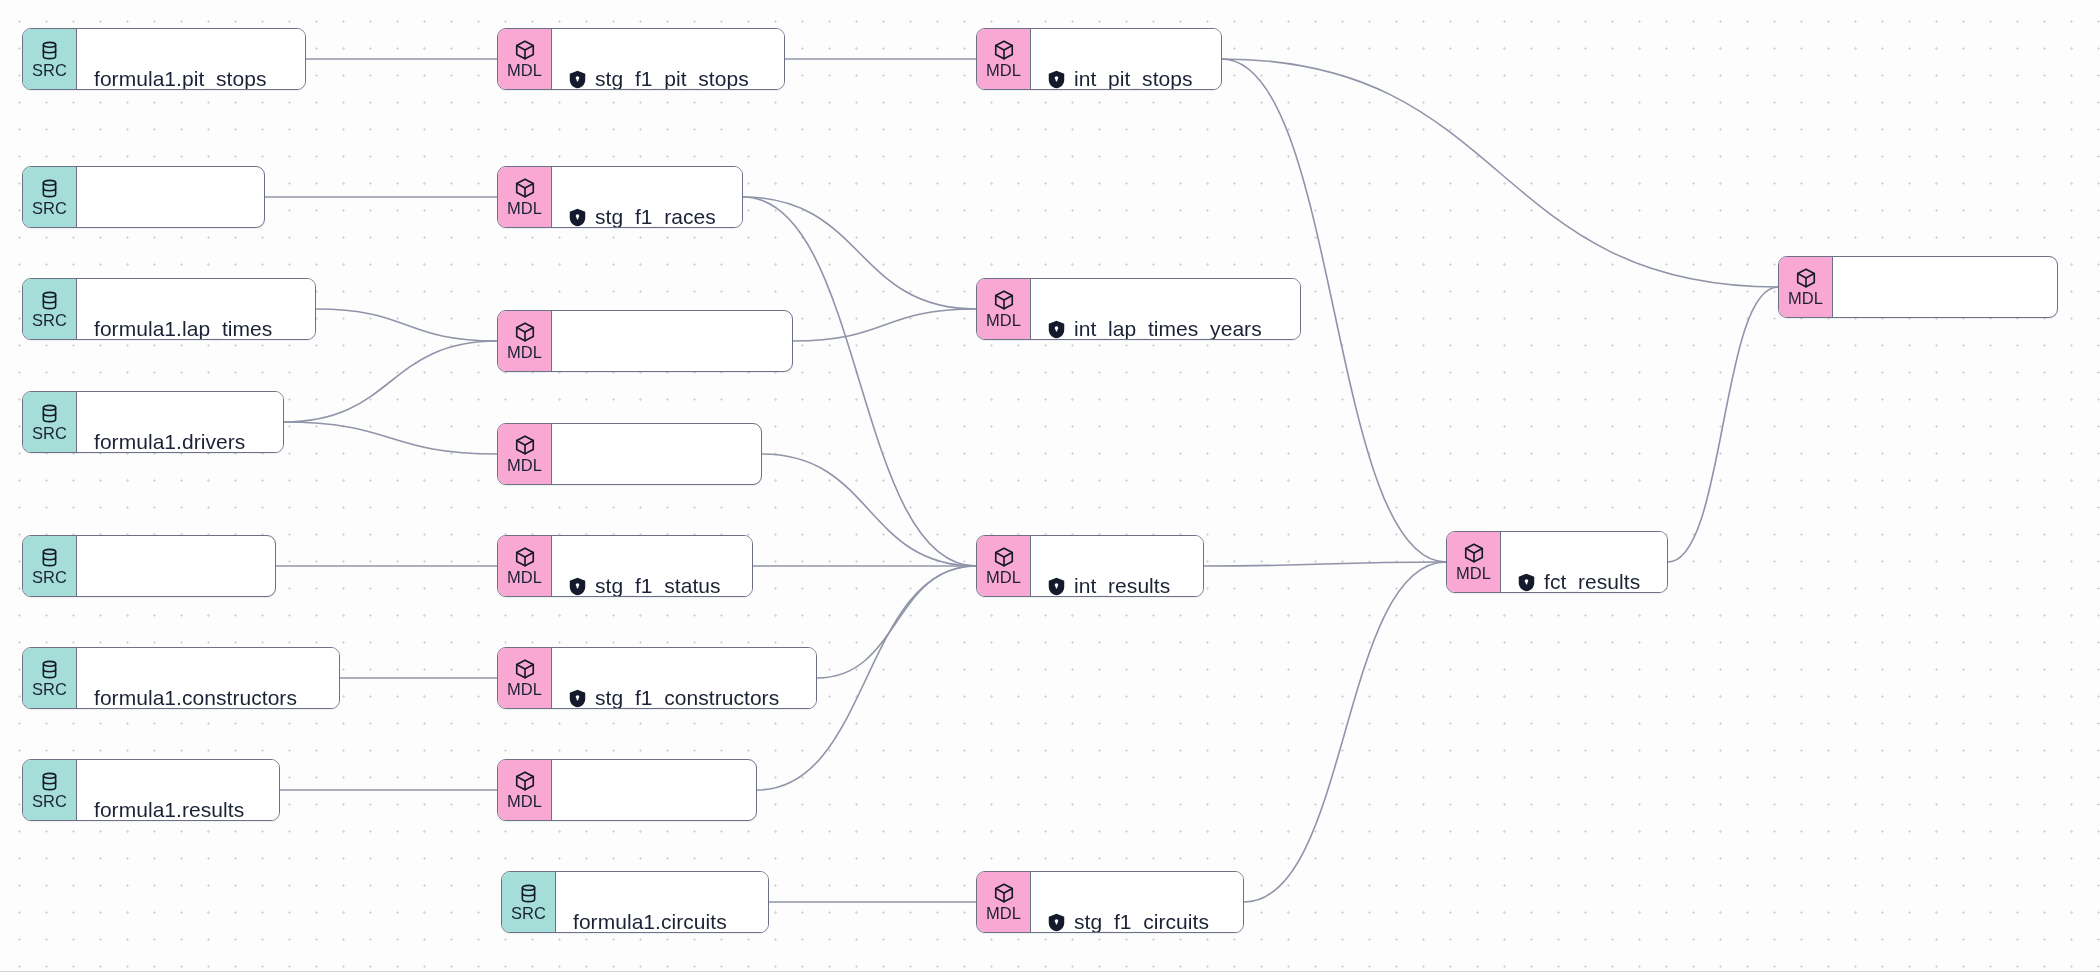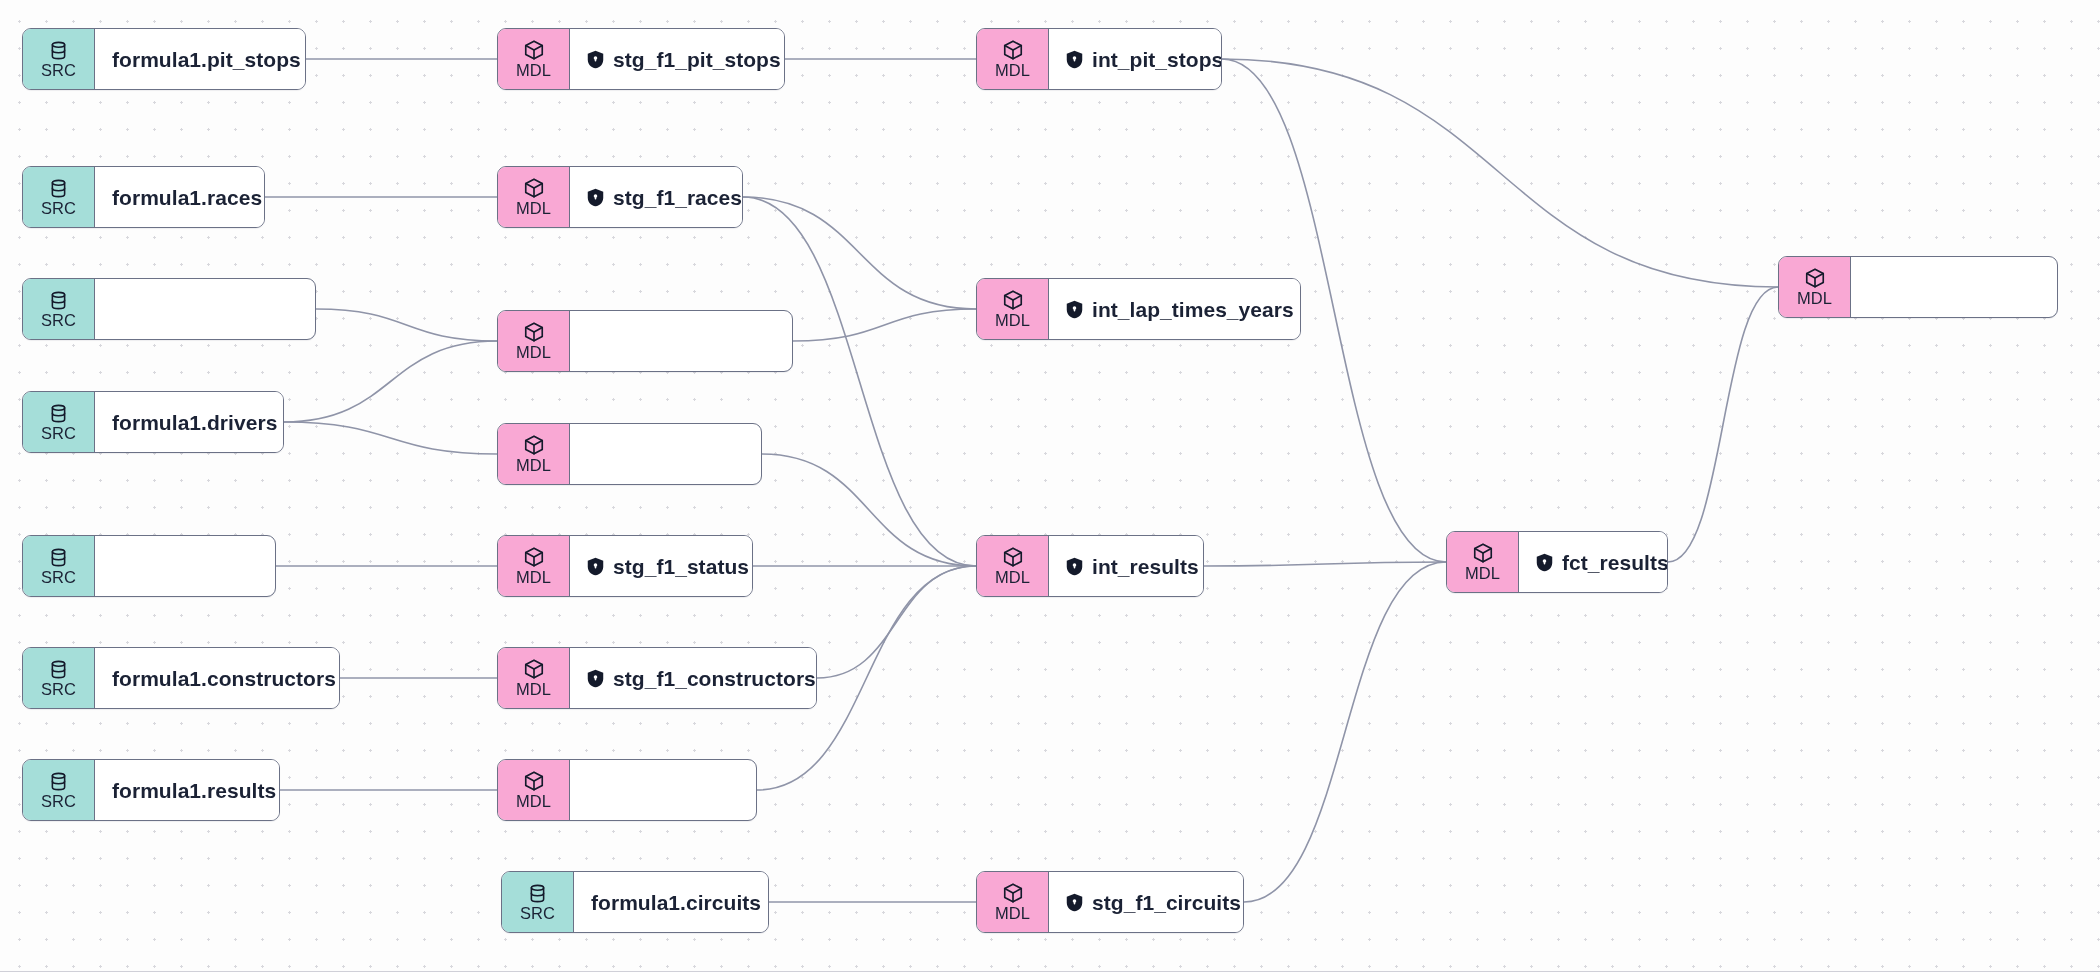--- a/index.html
+++ b/index.html
@@ -40,21 +40,21 @@
     align-items: stretch;
     box-sizing: border-box;
     border: 1.6px solid #6b7186;
     border-radius: 9px;
     background: #ffffff;
     box-shadow: 0 1px 1px rgba(40,45,70,0.07);
     overflow: hidden;
   }
   .node-badge {
     flex: 0 0 auto;
-    width: 72px;
+    width: 54px;
     display: flex;
     flex-direction: column;
     align-items: center;
     justify-content: center;
     gap: 1px;
     border-right: 1.4px solid #6b7186;
     box-sizing: border-box;
   }
   .node.src .node-badge { background: #a5ded9; }
   .node.mdl .node-badge { background: #f9a8d4; }
@@ -65,26 +65,25 @@
   .badge-text {
     font-size: 16.5px;
     font-weight: 400;
     color: #1b2235;
     letter-spacing: 0.1px;
     line-height: 1;
   }
   .node-body {
     flex: 1 1 auto;
     display: flex;
-    align-items: center;
+    align-items: flex-end;
     gap: 9px;
     padding: 0 19px 0 17px;
     background: #ffffff;
     white-space: nowrap;
-    font-weight: bold;
   }
   .node-label {
     font-size: 21px;
     color: #1b2235;
     line-height: 1;
     letter-spacing: 0.05px;
   }
   .shield-icon {
     display: block;
     line-height: 0;
@@ -134,32 +133,32 @@
     </div>
     <div class="node src" style="left: 22px; top: 166px; width: 243px; height: 62px;">
       <div class="node-badge">
         <span class="badge-icon"><svg width="21" height="21" viewBox="0 0 24 24" fill="none" stroke="#141a2b" stroke-width="1.8" stroke-linecap="round" stroke-linejoin="round">
             <ellipse cx="12" cy="5.5" rx="7" ry="2.8"></ellipse>
             <path d="M5 5.5v13c0 1.55 3.13 2.8 7 2.8s7-1.25 7-2.8v-13"></path>
             <path d="M5 11.8c0 1.55 3.13 2.8 7 2.8s7-1.25 7-2.8"></path>
           </svg></span>
         <span class="badge-text">SRC</span>
       </div>
-      <div class="node-body">
-        <span class="node-label">formula1.races</span>
-      </div>
     </div>
     <div class="node src" style="left: 22px; top: 278px; width: 294px; height: 62px;">
       <div class="node-badge">
         <span class="badge-icon"><svg width="21" height="21" viewBox="0 0 24 24" fill="none" stroke="#141a2b" stroke-width="1.8" stroke-linecap="round" stroke-linejoin="round">
             <ellipse cx="12" cy="5.5" rx="7" ry="2.8"></ellipse>
             <path d="M5 5.5v13c0 1.55 3.13 2.8 7 2.8s7-1.25 7-2.8v-13"></path>
             <path d="M5 11.8c0 1.55 3.13 2.8 7 2.8s7-1.25 7-2.8"></path>
           </svg></span>
         <span class="badge-text">SRC</span>
+      </div>
+      <div class="node-body">
+        <span class="node-label">formula1.lap_times</span>
       </div>
     </div>
     <div class="node src" style="left: 22px; top: 391px; width: 262px; height: 62px;">
       <div class="node-badge">
         <span class="badge-icon"><svg width="21" height="21" viewBox="0 0 24 24" fill="none" stroke="#141a2b" stroke-width="1.8" stroke-linecap="round" stroke-linejoin="round">
             <ellipse cx="12" cy="5.5" rx="7" ry="2.8"></ellipse>
             <path d="M5 5.5v13c0 1.55 3.13 2.8 7 2.8s7-1.25 7-2.8v-13"></path>
             <path d="M5 11.8c0 1.55 3.13 2.8 7 2.8s7-1.25 7-2.8"></path>
           </svg></span>
         <span class="badge-text">SRC</span>

